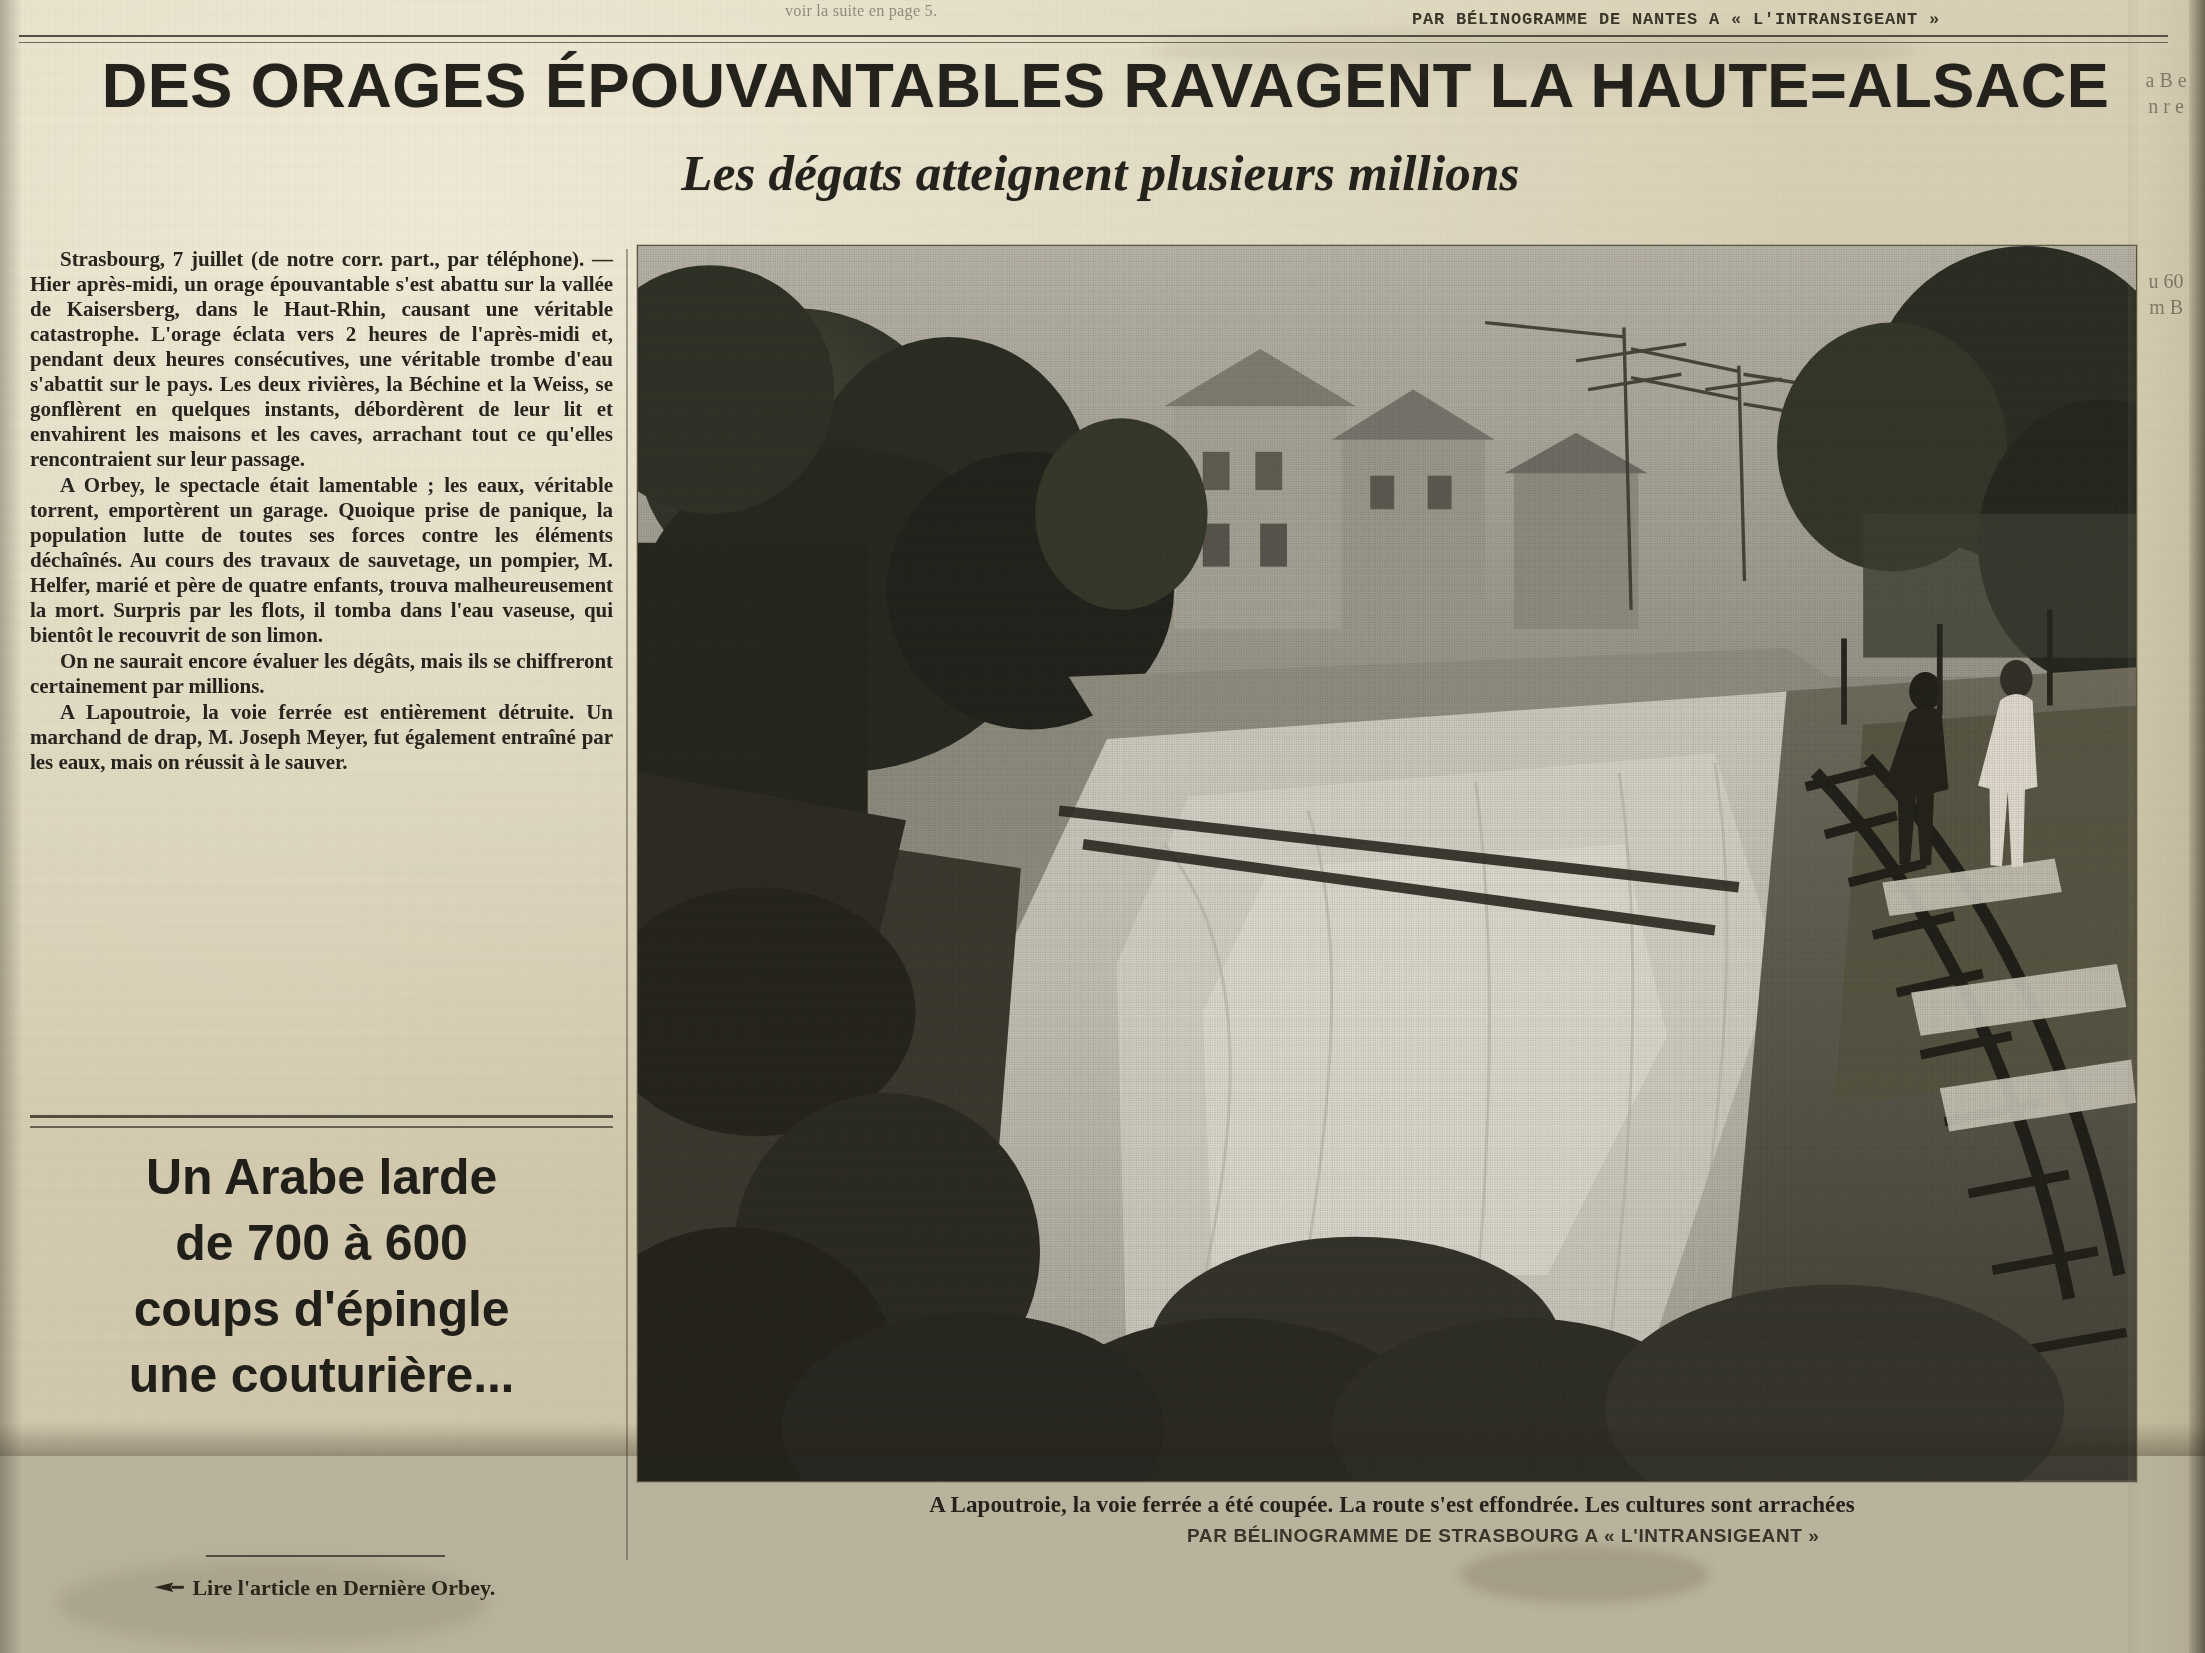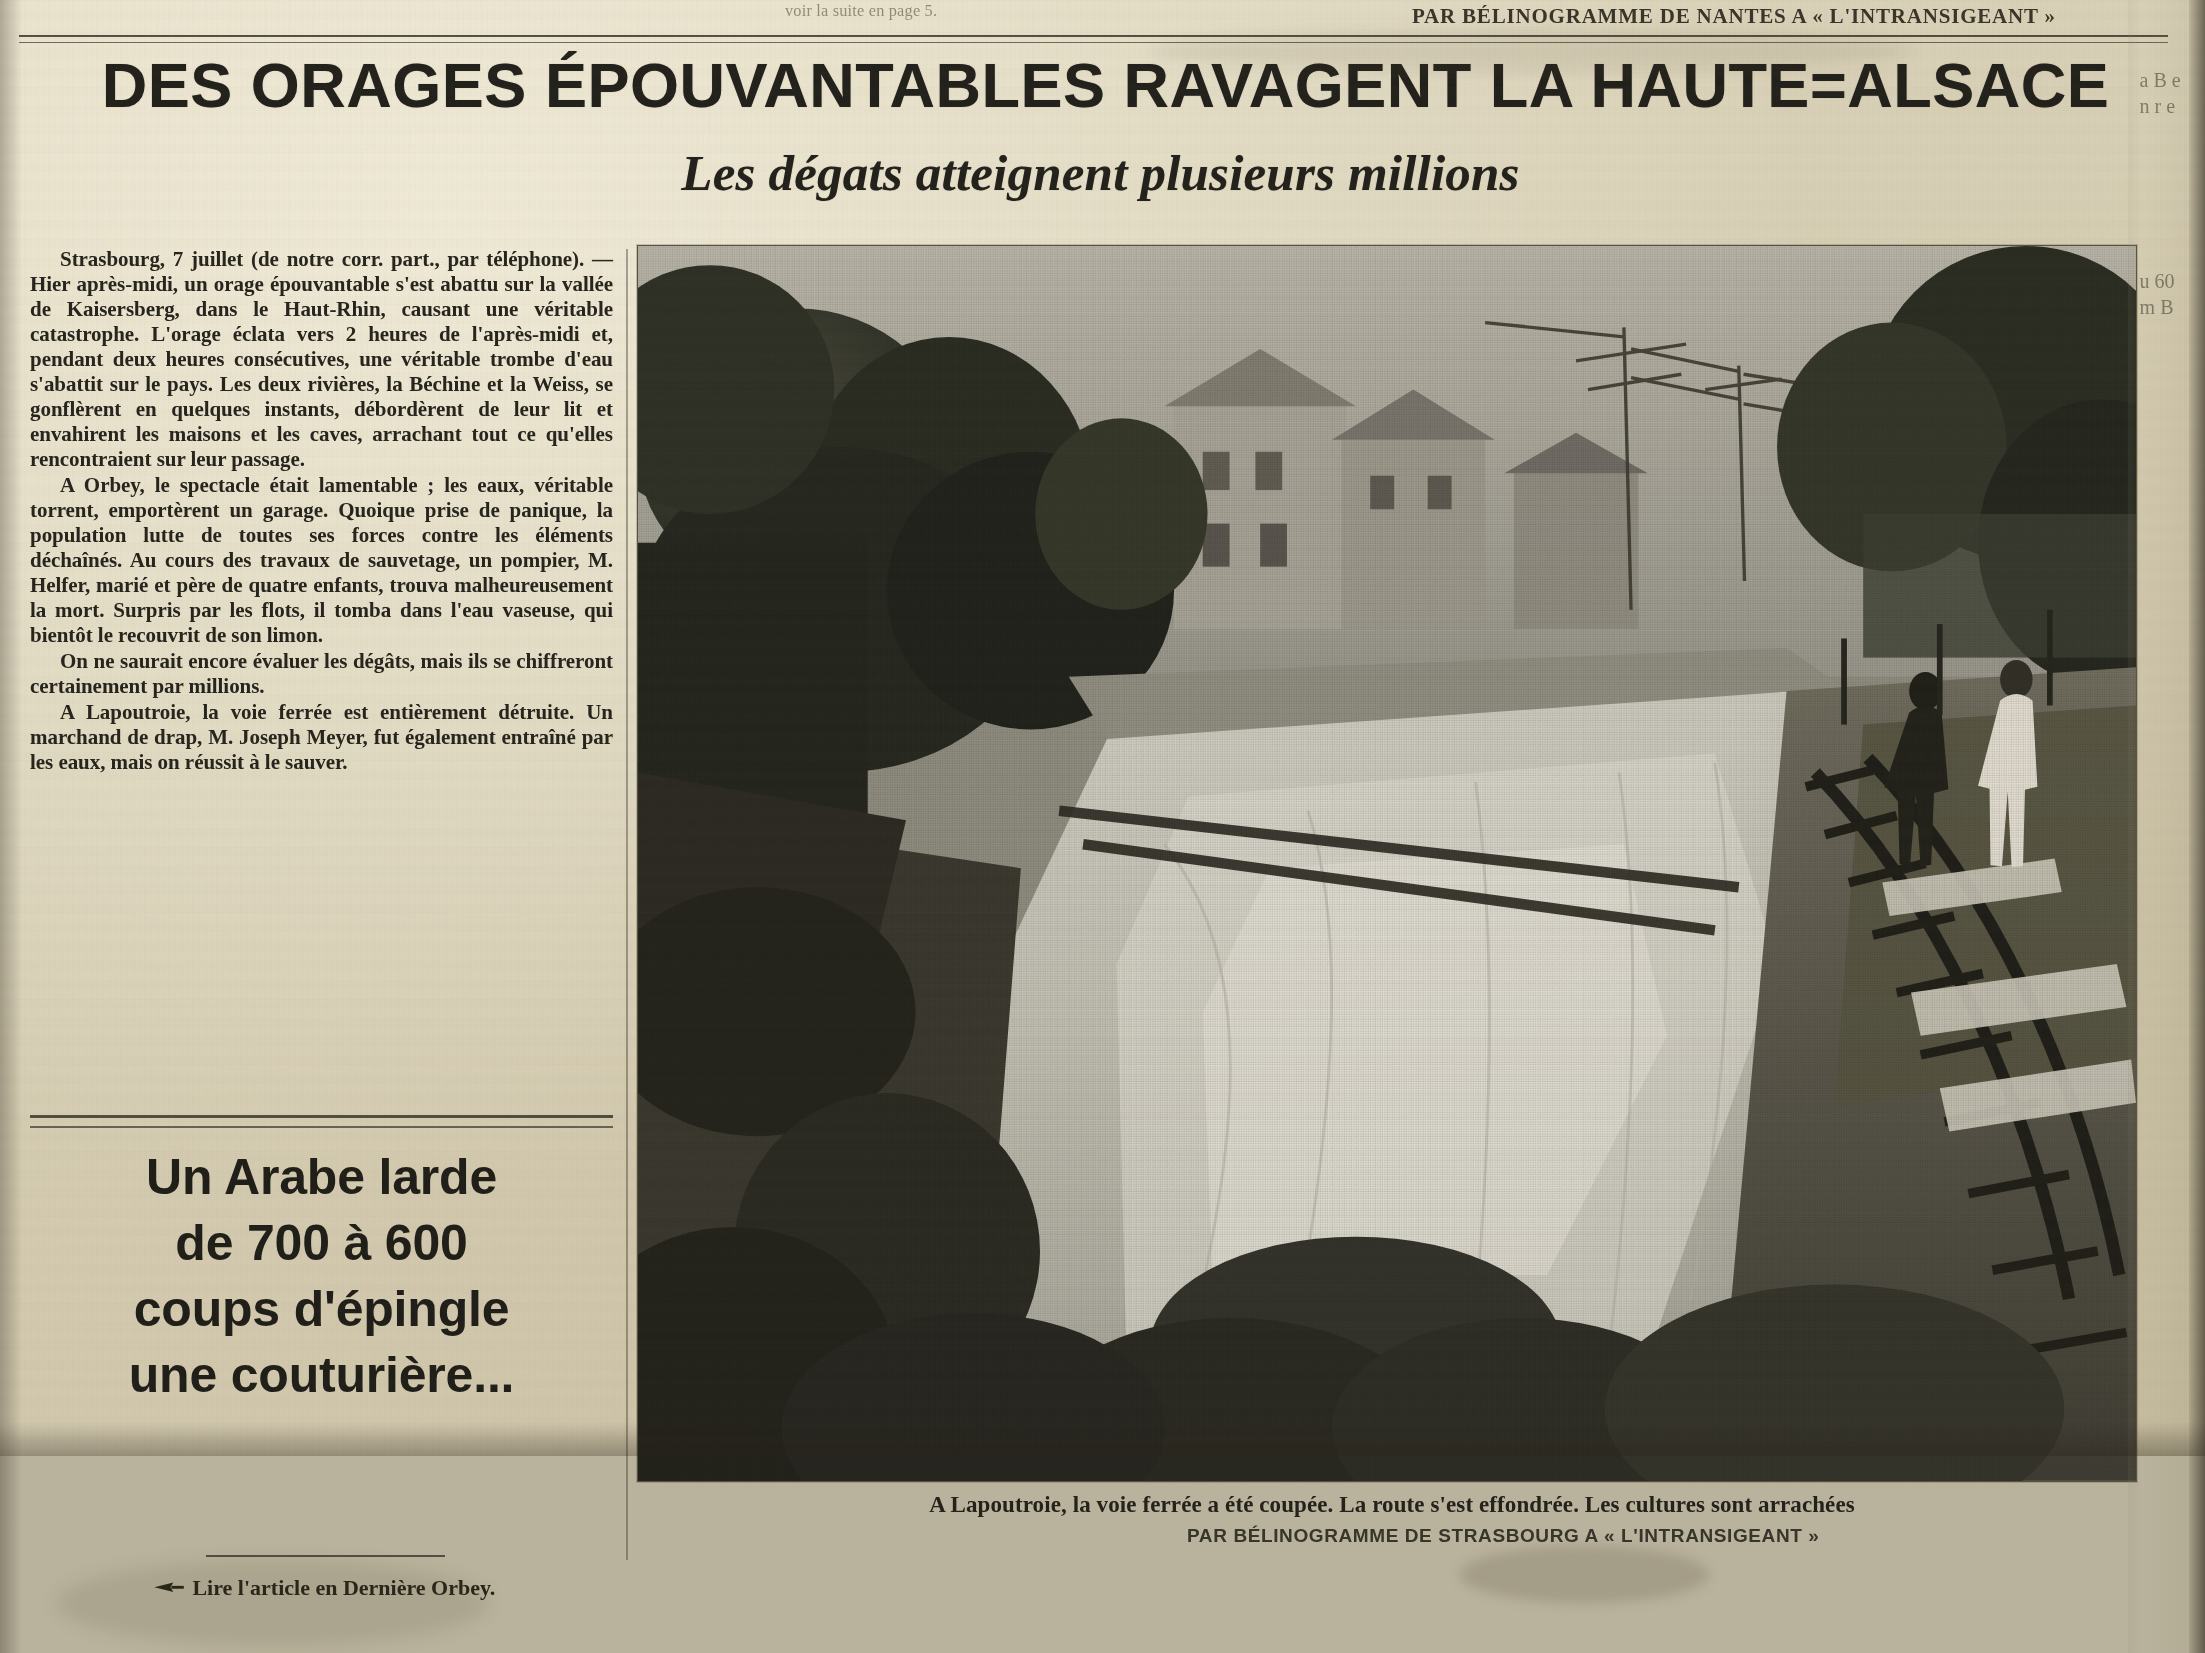--- a/index.html
+++ b/index.html
@@ -72,24 +72,24 @@
     left: 785px; top: 1px;
     font-family: "Liberation Serif", serif;
     font-size: 16.3px;
     color: #4a4438;
     letter-spacing: 0.2px;
     opacity: .55;
     white-space: nowrap;
   }
   .top-right-note {
     position: absolute;
-    left: 1412px; top: 4px;
-    font-family: Liberation Serif, serif;
-    font-weight: bold;
-    font-size: 21px;
+    left: 1412px; top: 10px;
+    font-family: Liberation Mono, monospace;
+    font-weight: bold;
+    font-size: 17px;
     color: #3a3529;
     letter-spacing: 0.8px;
     white-space: nowrap;
   }
   .rule {
     position: absolute;
     background: #3a352b;
   }
   #rule-top-a { left: 19px; top: 35px; width: 2149px; height: 2.4px; opacity: .85; }
   #rule-top-b { left: 19px; top: 42px; width: 2149px; height: 1.4px; opacity: .7; }
@@ -233,21 +233,21 @@
 
   
   .fragcol {
     position: absolute;
     right: 12.4px;
     font-family: "Liberation Serif", serif;
     font-size: 20px;
     line-height: 26px;
     color: #3b372c;
     opacity: .55;
-    text-align: left;
+    text-align: center;
     width: 53px;
   }
   .smudge {
     position: absolute;
     border-radius: 50%;
     pointer-events: none;
   }
 </style>
 </head>
 <body>

